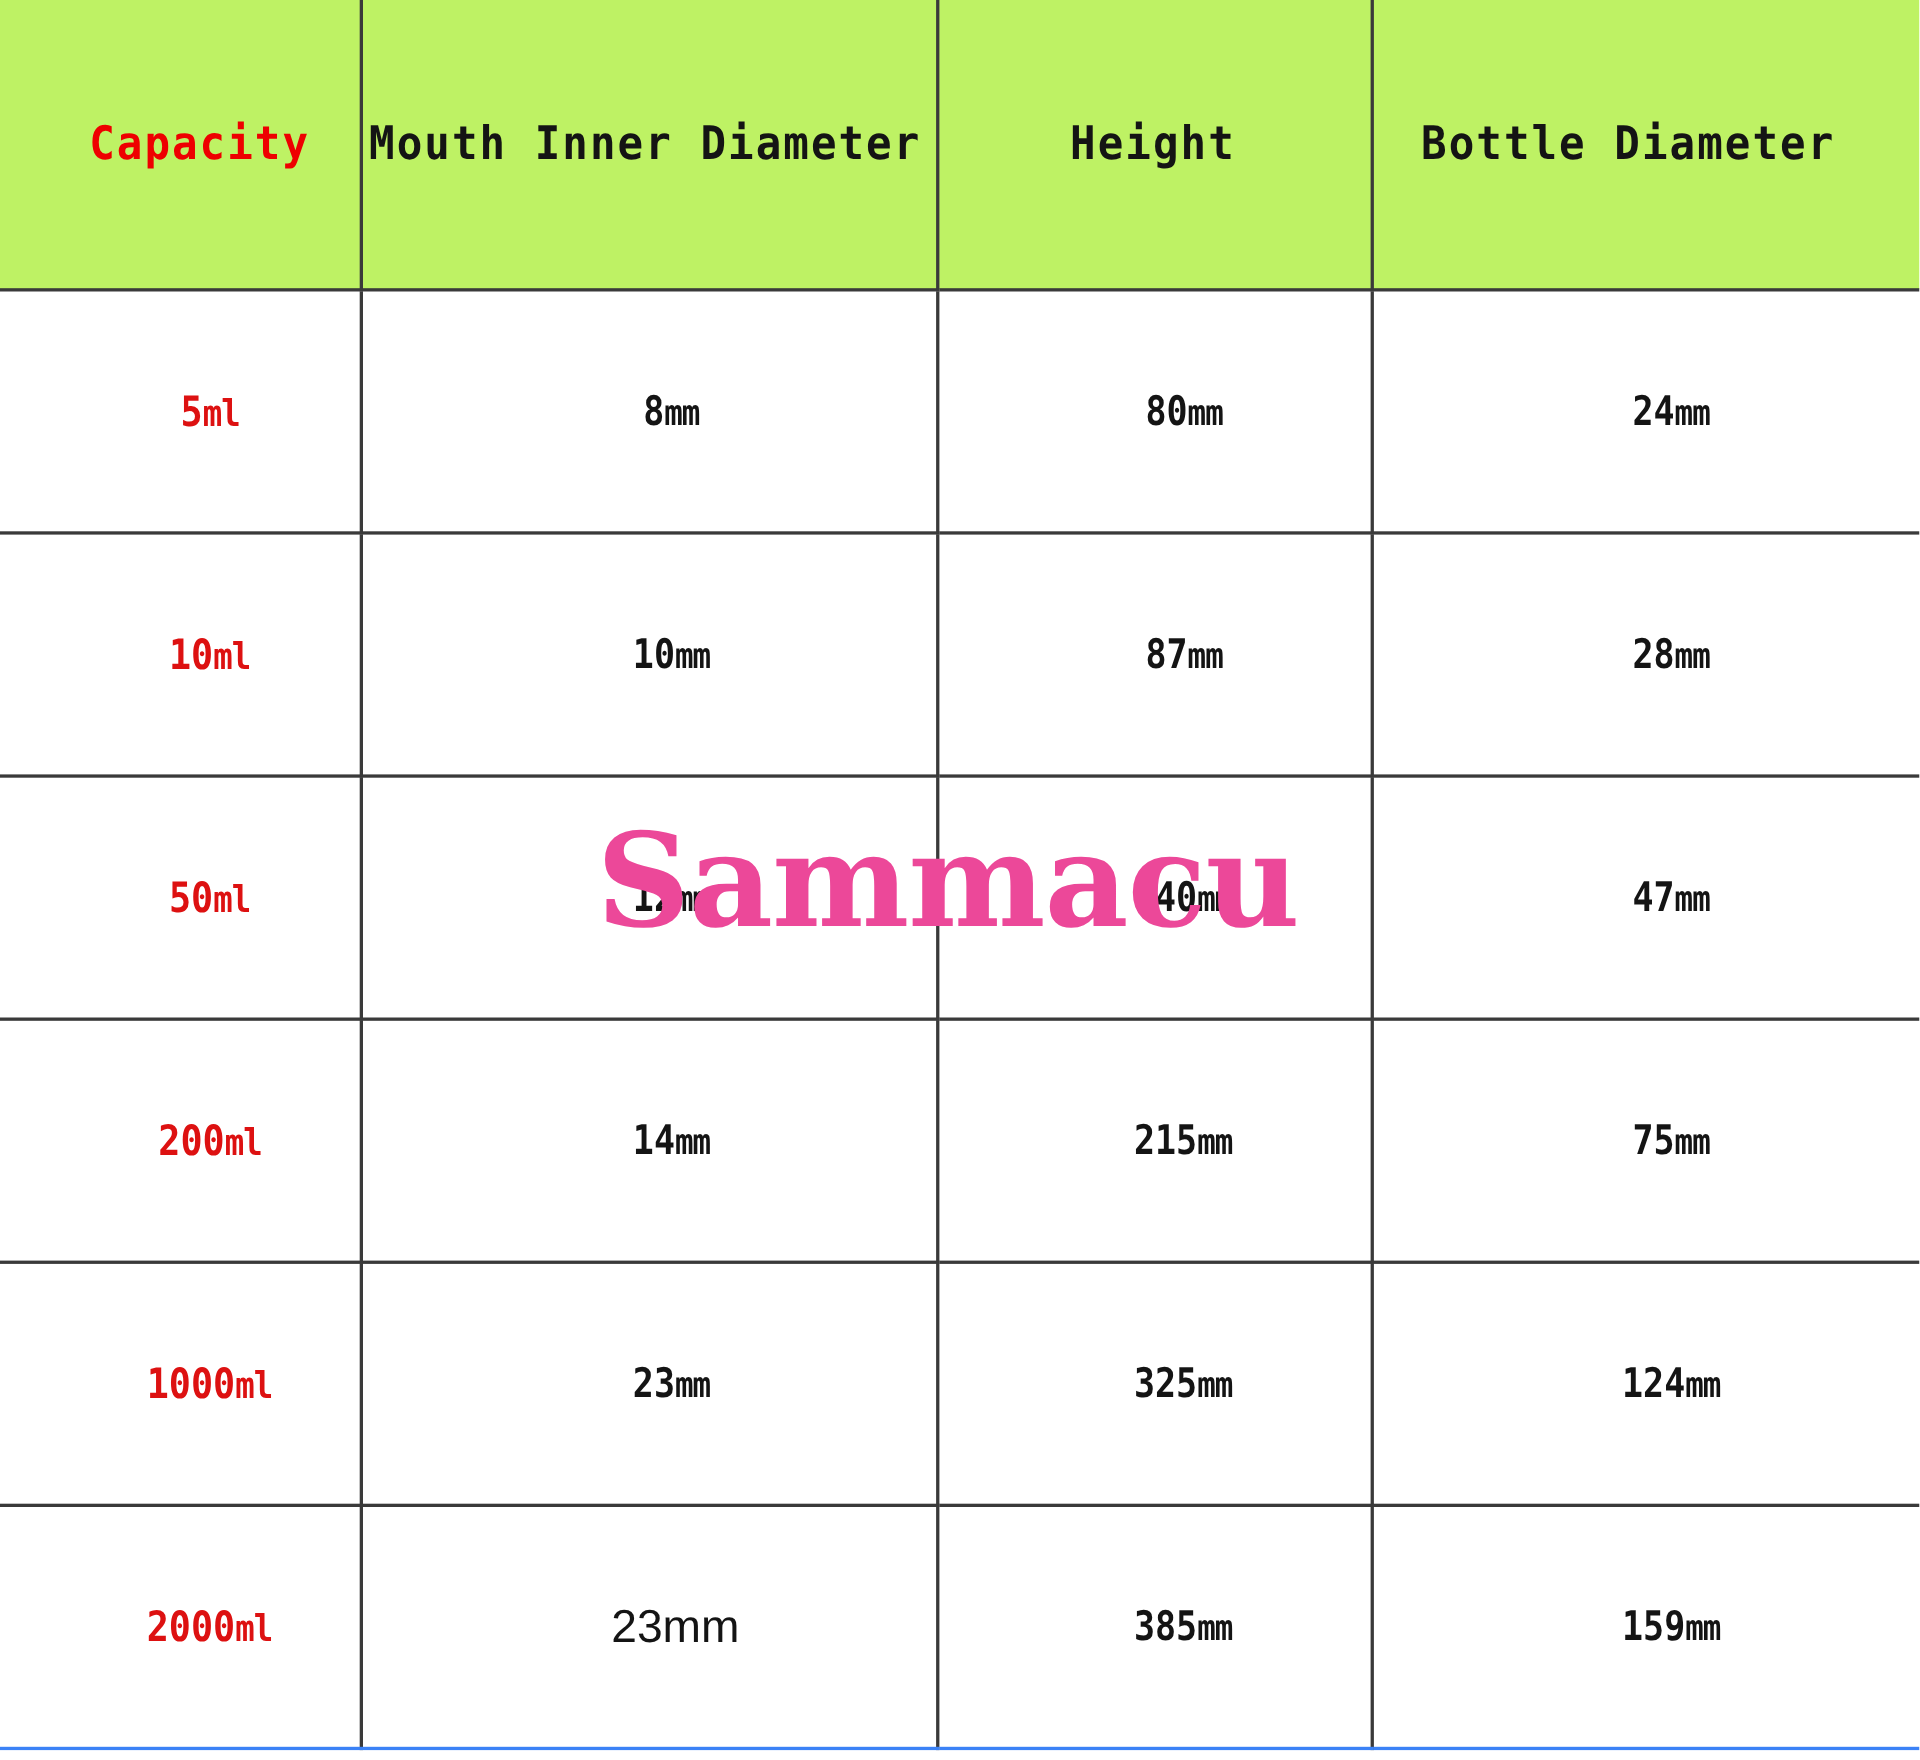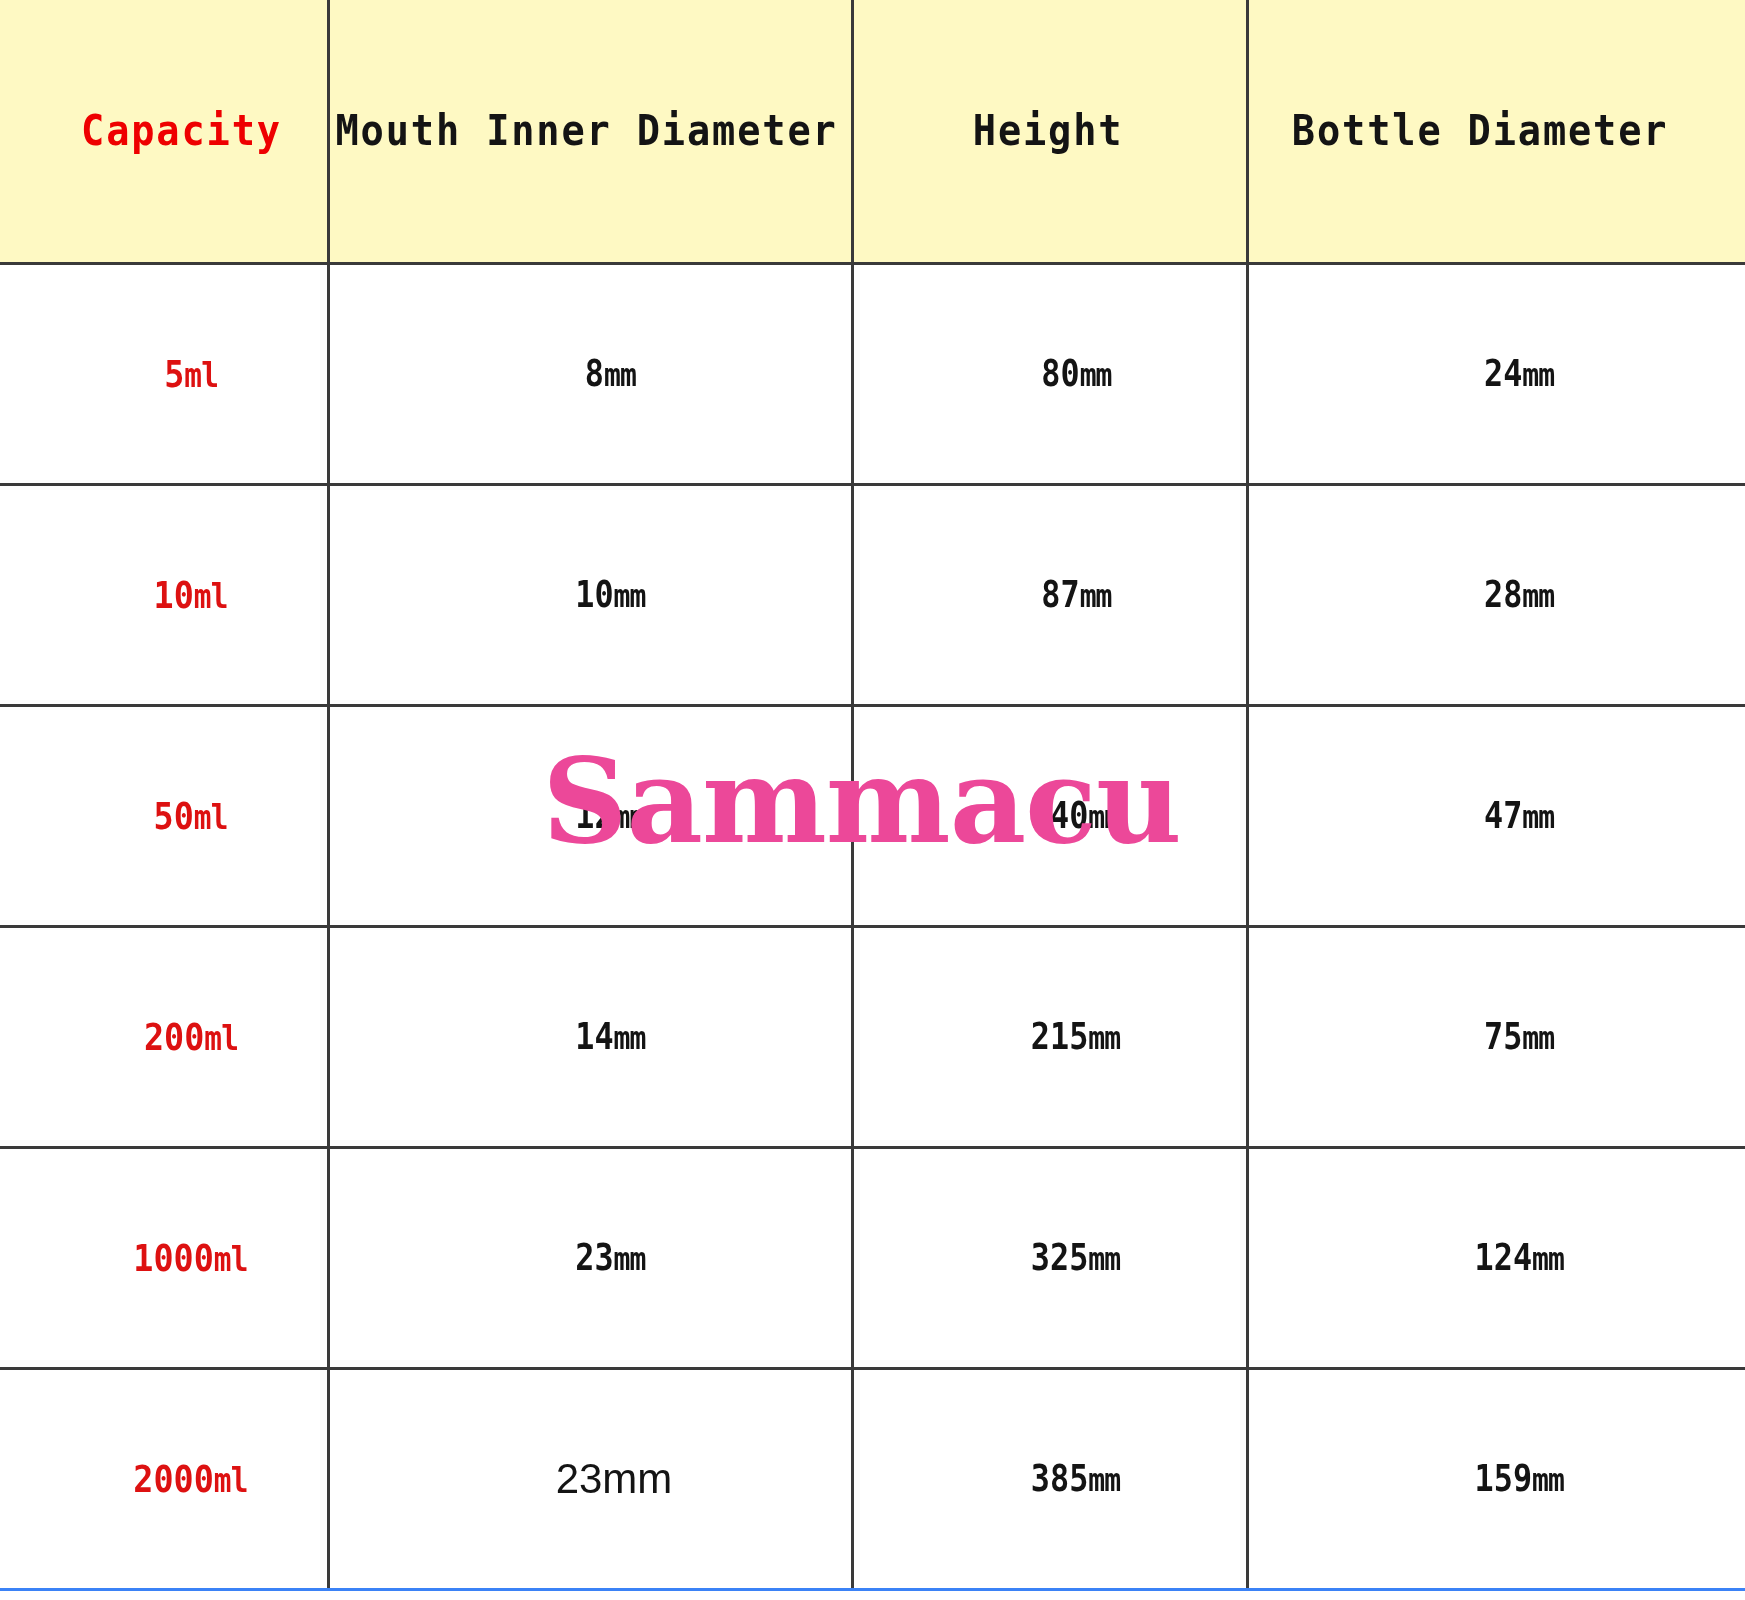--- a/index.html
+++ b/index.html
@@ -58,21 +58,21 @@
     padding: 0;
     margin: 0;
     background: transparent;
   }
 
   
   tr.header-row {
     height: 263px;
   }
   tr.header-row th {
-    background: #fef9c3;
+    background: #bef264;
     vertical-align: middle;
     border-top: none;
     border-bottom: 3px solid #3a3a3a;
   }
   tr.header-row th:first-child {
     border-left: none;
   }
   tr.header-row th:last-child {
     border-right: none;
   }

